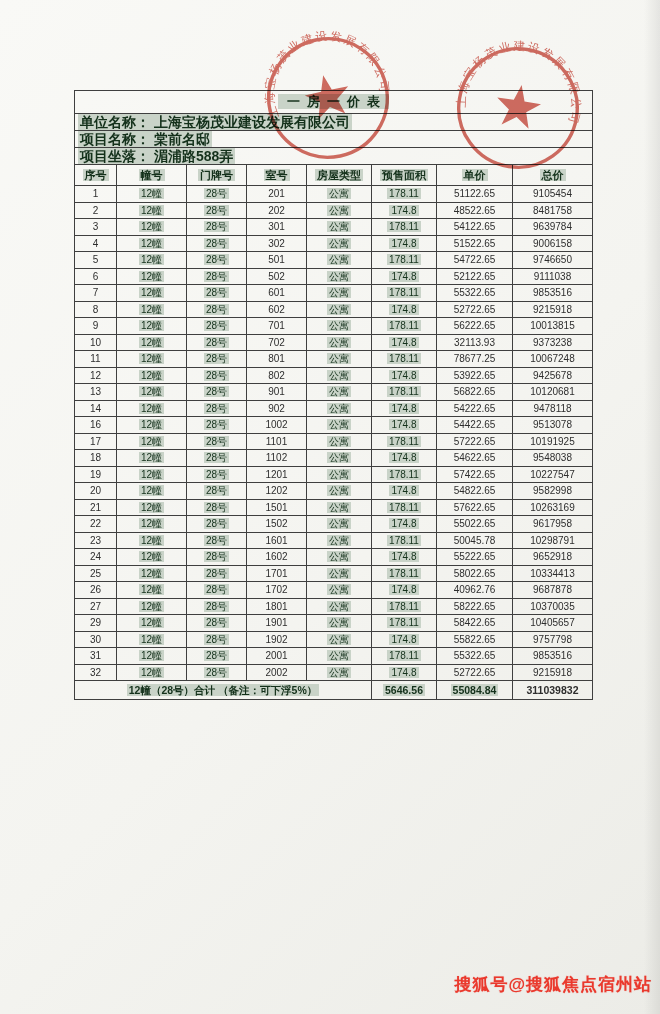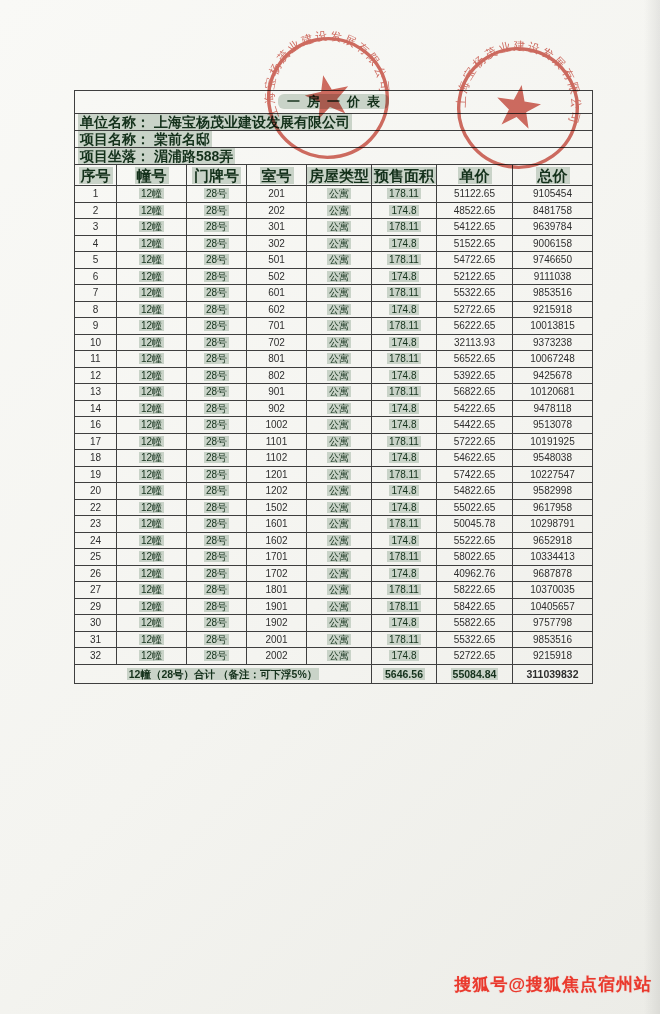--- a/index.html
+++ b/index.html
@@ -20,23 +20,23 @@
   table.price-table {
     position:absolute; left:74px; top:90px; width:518px;
     border-collapse:collapse; table-layout:fixed;
   }
   .price-table td {
     border:1px solid #3f3f3f; text-align:center; vertical-align:middle;
     font-size:10px; color:#2e2e2e; padding:0; height:16.5px; line-height:1.15;
     white-space:nowrap; overflow:hidden;
   }
   tr.title-row td { height:23px; font-size:13px; font-weight:bold; }
-  tr.title-row .mark { letter-spacing:7px; padding-left:9px;border-radius:6px; }
+  tr.title-row .mark { letter-spacing:7px; padding-left:9px; }
   tr.info-row td { height:17px; text-align:left; padding-left:3px; font-weight:bold; font-size:14px; }
-  tr.header-row td { height:21px; font-weight:bold; font-size:15px; }
+  tr.header-row td { height:21px; font-weight:bold; font-size:11px; }
   tr.summary-row td { height:19px; font-weight:bold; font-size:10.5px; }
 
   .mark { background:#c9d3c8; color:#14311b; padding:0 2px; }
 
   .seal { position:absolute; width:136px; height:136px; opacity:0.72; mix-blend-mode:multiply; pointer-events:none; }
   .seal-left  { left:260px; top:30px; transform:rotate(-12deg); }
   .seal-right { left:450px; top:40px; transform:rotate(9deg); }
   .seal svg { width:100%; height:100%; }
 
   .watermark {
@@ -194,21 +194,21 @@
           <td>32113.93</td>
           <td>9373238</td>
         </tr>
         <tr>
           <td>11</td>
           <td><span class="mark">12幢</span></td>
           <td><span class="mark">28号</span></td>
           <td>801</td>
           <td><span class="mark">公寓</span></td>
           <td><span class="mark">178.11</span></td>
-          <td>56522.65</td>
+          <td>78677.25</td>
           <td>10067248</td>
         </tr>
         <tr>
           <td>12</td>
           <td><span class="mark">12幢</span></td>
           <td><span class="mark">28号</span></td>
           <td>802</td>
           <td><span class="mark">公寓</span></td>
           <td><span class="mark">174.8</span></td>
           <td>53922.65</td>
@@ -276,20 +276,30 @@
         </tr>
         <tr>
           <td>20</td>
           <td><span class="mark">12幢</span></td>
           <td><span class="mark">28号</span></td>
           <td>1202</td>
           <td><span class="mark">公寓</span></td>
           <td><span class="mark">174.8</span></td>
           <td>54822.65</td>
           <td>9582998</td>
+        </tr>
+        <tr>
+          <td>21</td>
+          <td><span class="mark">12幢</span></td>
+          <td><span class="mark">28号</span></td>
+          <td>1501</td>
+          <td><span class="mark">公寓</span></td>
+          <td><span class="mark">178.11</span></td>
+          <td>57622.65</td>
+          <td>10263169</td>
         </tr>
         <tr>
           <td>22</td>
           <td><span class="mark">12幢</span></td>
           <td><span class="mark">28号</span></td>
           <td>1502</td>
           <td><span class="mark">公寓</span></td>
           <td><span class="mark">174.8</span></td>
           <td>55022.65</td>
           <td>9617958</td>

